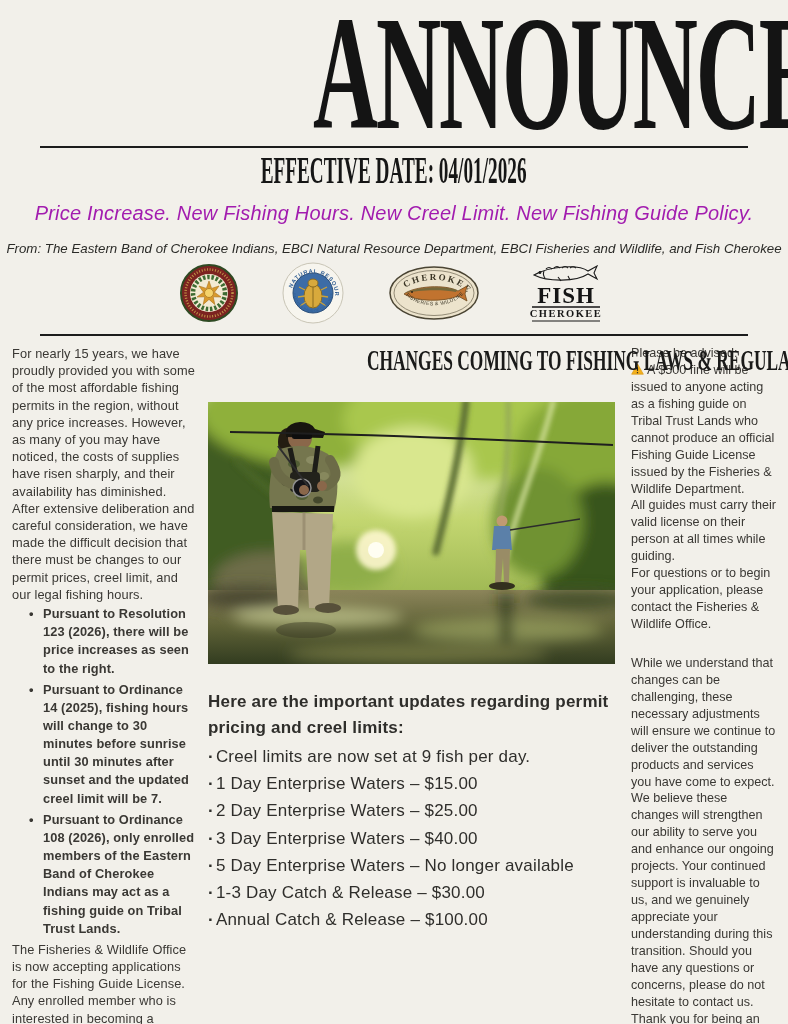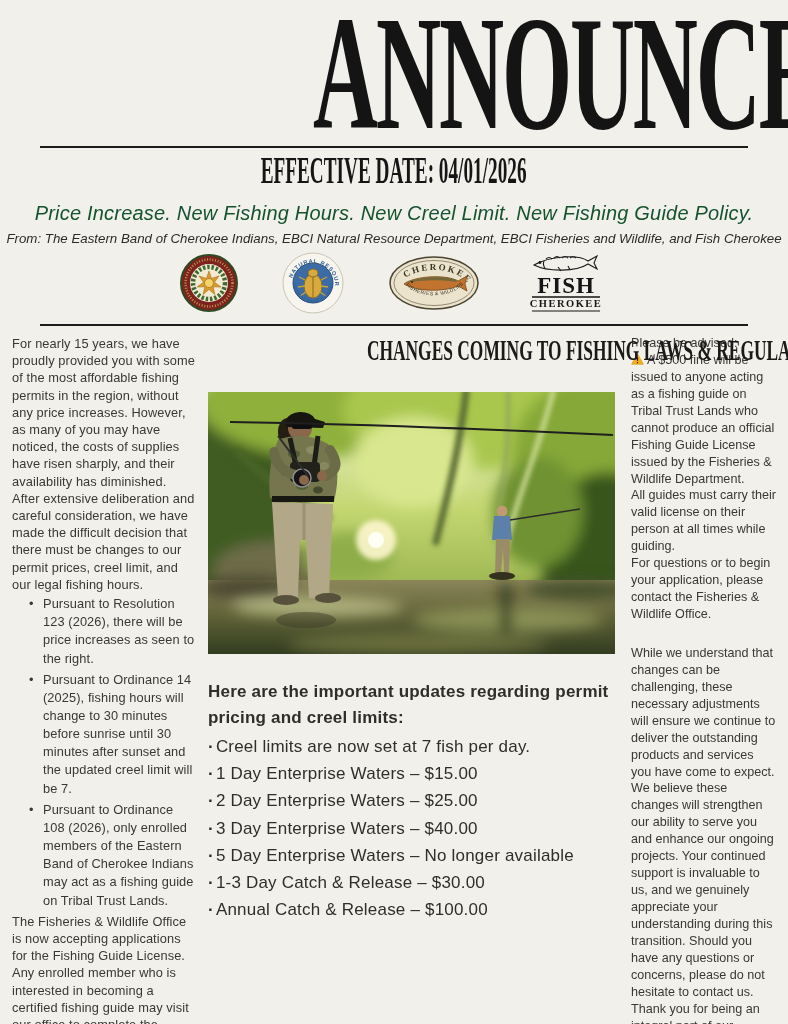--- a/index.html
+++ b/index.html
@@ -17,29 +17,29 @@
     transform:scaleX(0.55); transform-origin:50% 18%; color:#141414;
   }
   .rule { border-top:2.5px solid #1c1c1c; margin:10px 40px 0; height:0; }
   .rule2 { margin-top:8px; }
   .effective { text-align:center; margin-top:4px; height:38px; }
   .effective-text {
     display:inline-block; font-family:"Liberation Serif", serif; font-weight:700;
     font-size:37px; line-height:1.05; white-space:nowrap;
     transform:scaleX(0.52); transform-origin:center; color:#161616;
   }
-  .tagline { text-align:center; font-style:italic; font-size:20px; margin:12px 0 0; color:#14532d; letter-spacing:0.2px; }
-  .from-line { text-align:center; font-style:italic; font-size:13.3px; margin:6px 0 0; white-space:nowrap; color:#2b2b28; }
+  .tagline { text-align:center; font-style:italic; font-size:20px; margin:12px 0 0; color:#a21caf; letter-spacing:0.2px; }
+  .from-line { text-align:center; font-style:italic; font-size:13.3px; margin:16px 0 0; white-space:nowrap; color:#2b2b28; }
   .logos { display:flex; justify-content:center; align-items:center; gap:44px; margin-top:8px; height:62px; }
   .logo { flex:0 0 auto; }
   
   .columns { display:grid; grid-template-columns:183px 410px 1fr; column-gap:13px; padding:9px 12px 0; align-items:start; }
   .col-left { font-size:12.8px; line-height:1.345; letter-spacing:0.1px; color:#3a3834; }
   .col-left p { margin:0; }
-  .bullets { margin:2px 0 2px 16px; }
+  .bullets { margin:2px 0 2px 16px;font-weight:bold; }
   .bullet { position:relative; padding-left:15px; margin-bottom:3px; line-height:1.42; }
   .bullet::before { content:"\2022"; position:absolute; left:1px; top:0; }
   .mid-heading { margin:1px 0 0; text-align:center; height:25px; }
   .mid-heading-text {
     display:inline-block; font-family:"Liberation Serif", serif; font-weight:700;
     font-size:29px; line-height:1; white-space:nowrap;
     transform:scaleX(0.60); transform-origin:center; color:#1a1a19;
   }
   .photo { margin-top:31px; width:407px; height:262px; }
   .photo svg { display:block; width:100%; height:100%; }
@@ -223,21 +223,21 @@
             <ellipse cx="30" cy="194" rx="13" ry="5" fill="#57503a"></ellipse>
             <ellipse cx="72" cy="192" rx="13" ry="5" fill="#57503a"></ellipse>
             <ellipse cx="50" cy="214" rx="30" ry="8" fill="#3c3b26" opacity="0.5"></ellipse>
           </g>
           <path d="M22 30 C150 32 300 38 405 43" stroke="#1f1f1f" stroke-width="2.2" fill="none"></path>
         </svg>
       </div>
 
       <p class="mid-intro">Here are the important updates regarding permit pricing and creel limits:</p>
       <div class="updates">
-          <div class="update">Creel limits are now set at 7 fish per day.</div>
+          <div class="update">Creel limits are now set at 9 fish per day.</div>
           <div class="update">1 Day Enterprise Waters – $15.00</div>
           <div class="update">2 Day Enterprise Waters – $25.00</div>
           <div class="update">3 Day Enterprise Waters – $40.00</div>
           <div class="update">5 Day Enterprise Waters – No longer available</div>
           <div class="update">1-3 Day Catch &amp; Release – $30.00</div>
           <div class="update">Annual Catch &amp; Release – $100.00</div>
         </div>
     </section>
 
     <aside class="col-right">

